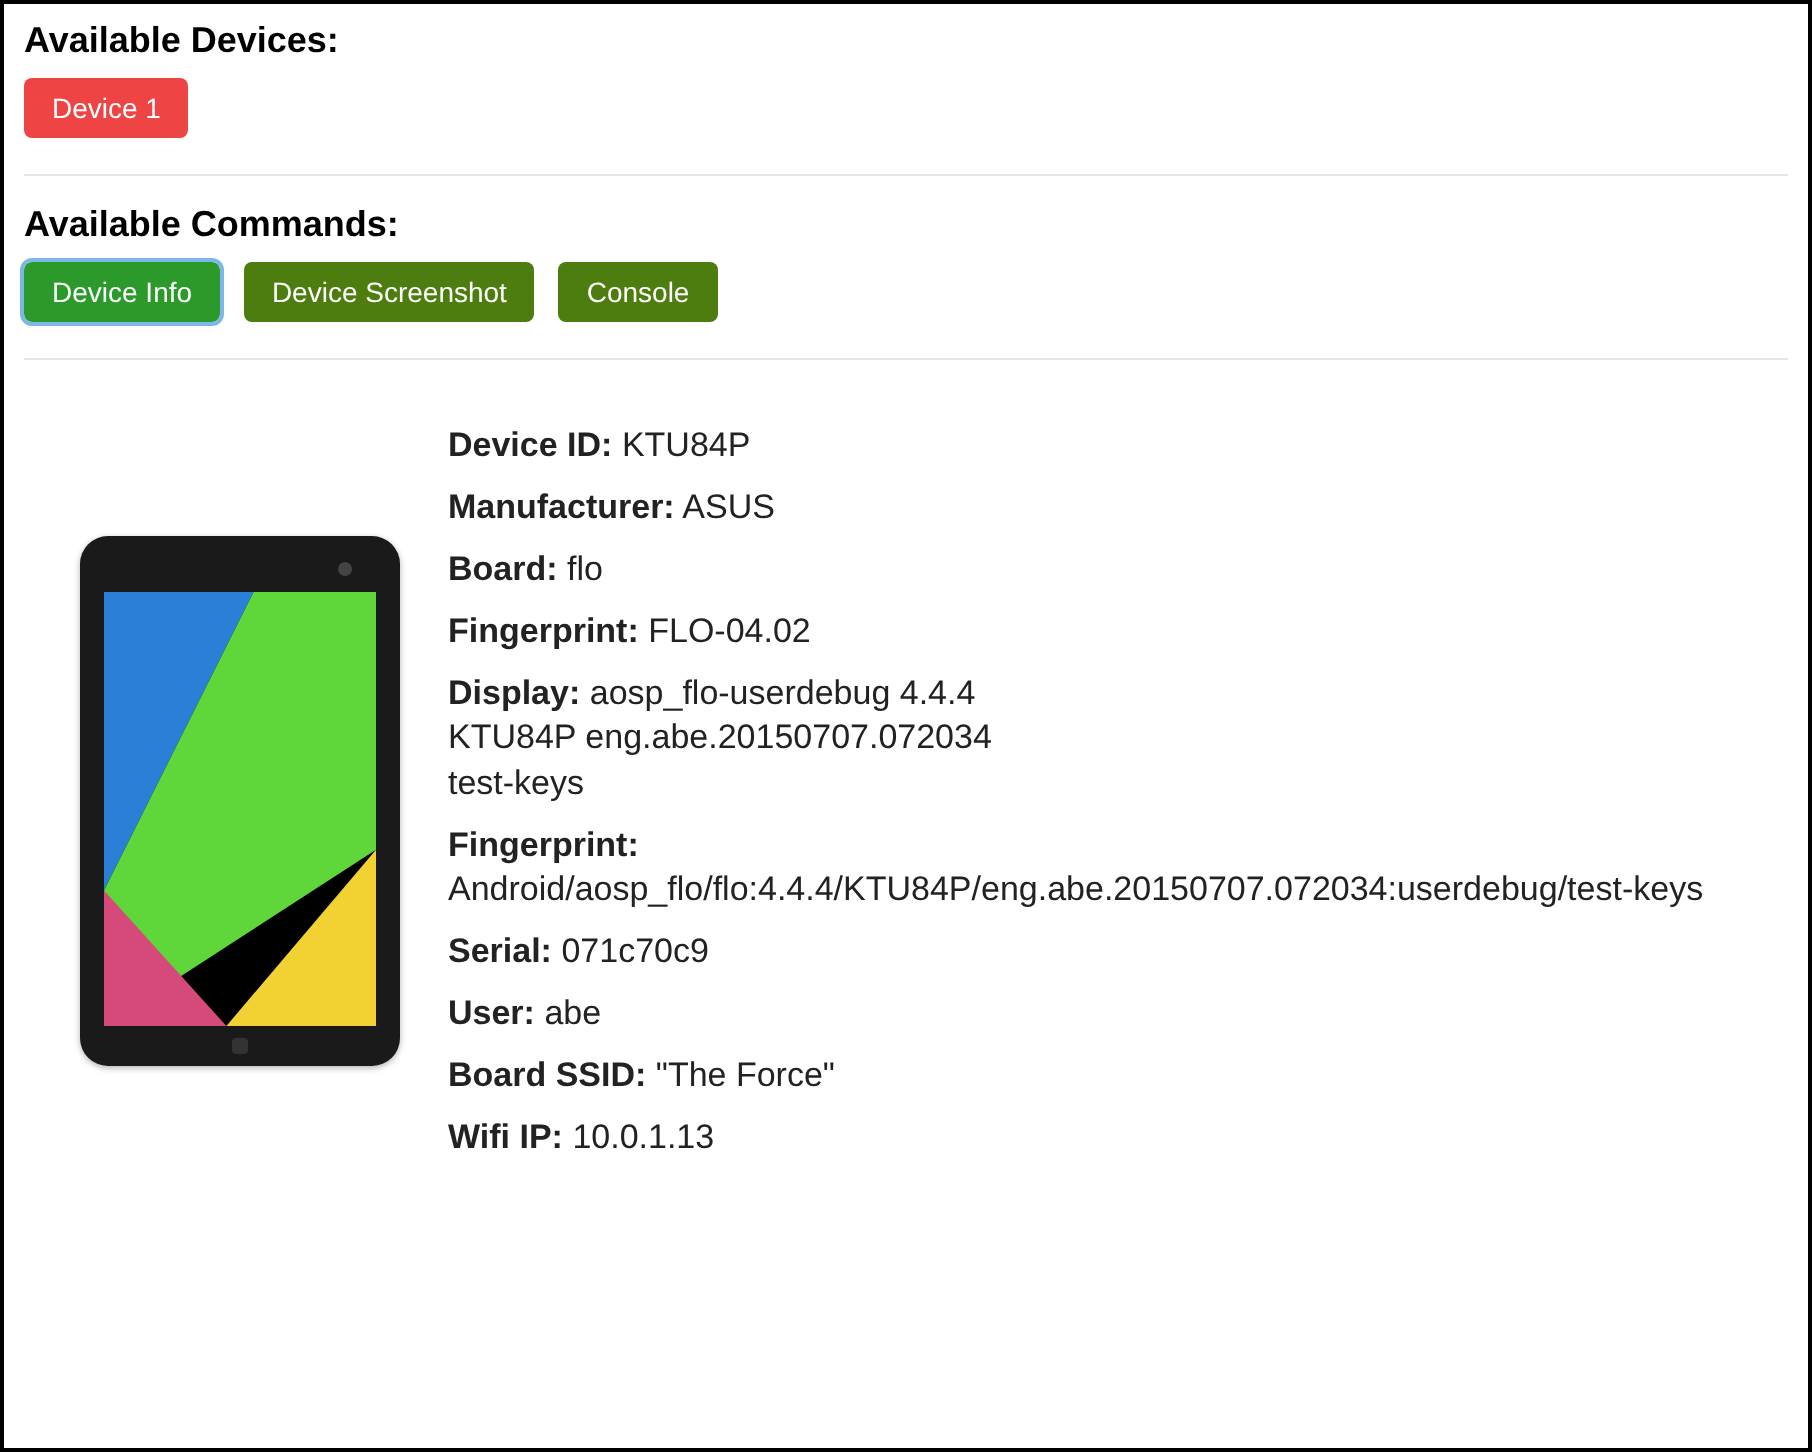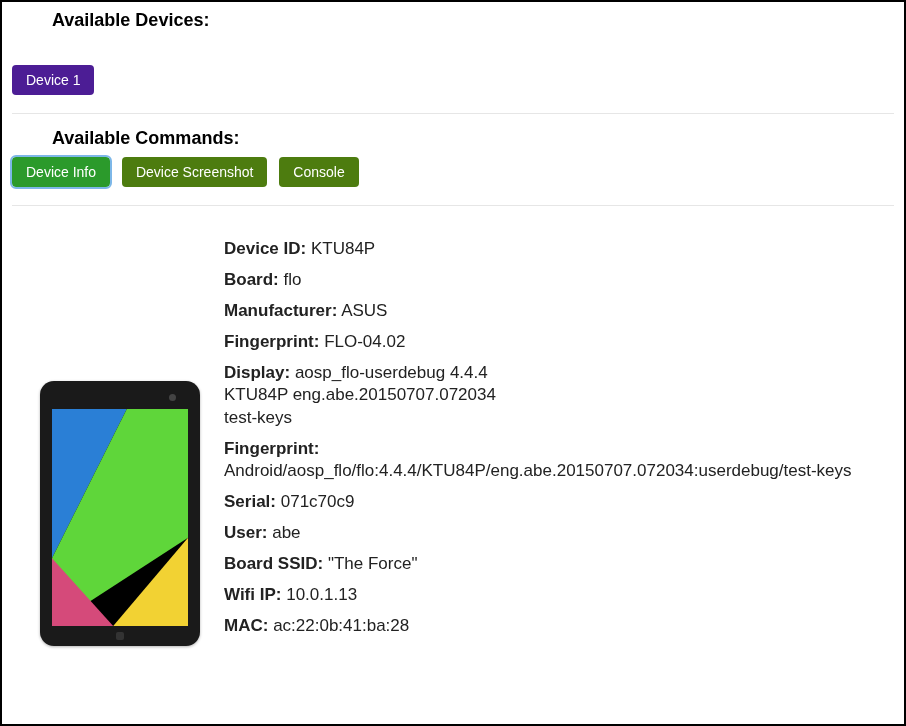--- a/index.html
+++ b/index.html
@@ -16,54 +16,52 @@
       height: 726px;
       border: 2px solid #000;
       padding: 8px 10px;
       overflow: hidden;
     }
     h3 {
       font-size: 18px;
       font-weight: bold;
       margin-bottom: 8px;
       color: #000;
-      margin-left: 40px;
     }
     .btn {
       display: inline-block;
       padding: 7px 14px;
       font-size: 14px;
       color: #fff;
       border-radius: 4px;
       border: none;
       cursor: pointer;
       margin-right: 8px;
       margin-bottom: 4px;
     }
     .btn-blue {
-      background: #4c1d95;
-      margin-top: 26px;
+      background: #ef4444;
     }
     .btn-green-active {
       background: #2b9a2b;
       outline: 2px solid #7db7e8;
       outline-offset: 0;
       padding-left: 14px;
     }
     .btn-green-light {
       background: #4d7c0f;
     }
     hr.sep {
       border: none;
       border-top: 1px solid #e6e6e6;
       margin: 14px 0;
     }
     .content-row {
       display: flex;
-      align-items: flex-end;
+      align-items: center;
       padding-top: 18px;
       padding-left: 28px;
     }
     .device-img {
       width: 160px;
       height: 265px;
       background: #1a1a1a;
       border-radius: 14px;
       position: relative;
       flex-shrink: 0;
@@ -153,27 +151,27 @@
 
   <div class="info-col">
 
     <div class="info-line">
       <span class="lbl">Device ID:</span>
       <span>KTU84P</span>
     </div>
 
 
     <div class="info-line">
+      <span class="lbl">Manufacturer:</span>
+      <span>ASUS</span>
+    </div>
+
+    <div class="info-line">
       <span class="lbl">Board:</span>
       <span>flo</span>
-    </div>
-
-    <div class="info-line">
-      <span class="lbl">Manufacturer:</span>
-      <span>ASUS</span>
     </div>
 
     <div class="info-line">
       <span class="lbl">Fingerprint:</span>
       <span>FLO-04.02</span>
     </div>
 
 
     <div class="info-line" style="max-width:290px;">
       <span class="lbl">Display:</span>
@@ -198,19 +196,15 @@
     <div class="info-line">
       <span class="lbl">Board SSID:</span>
       <span>"The Force"</span>
     </div>
 
     <div class="info-line">
       <span class="lbl">Wifi IP:</span>
       <span>10.0.1.13</span>
     </div>
 
-    <div class="info-line">
-      <span class="lbl">MAC:</span>
-      <span>ac:22:0b:41:ba:28</span>
-    </div>
 
   </div>
 </div>
 
 </body></html>

